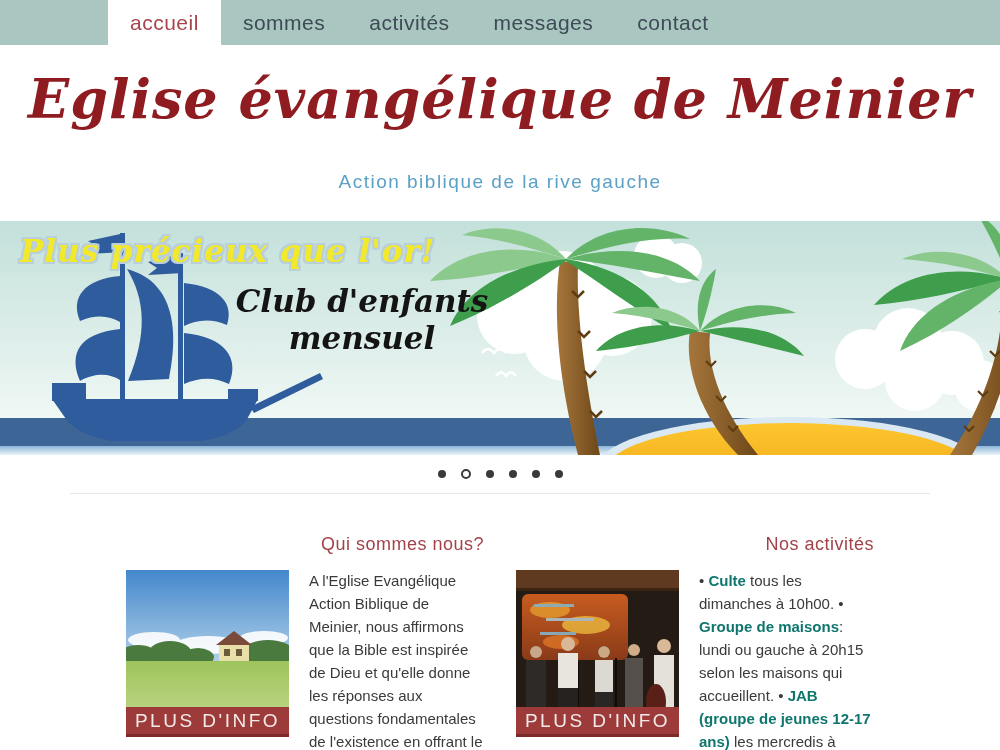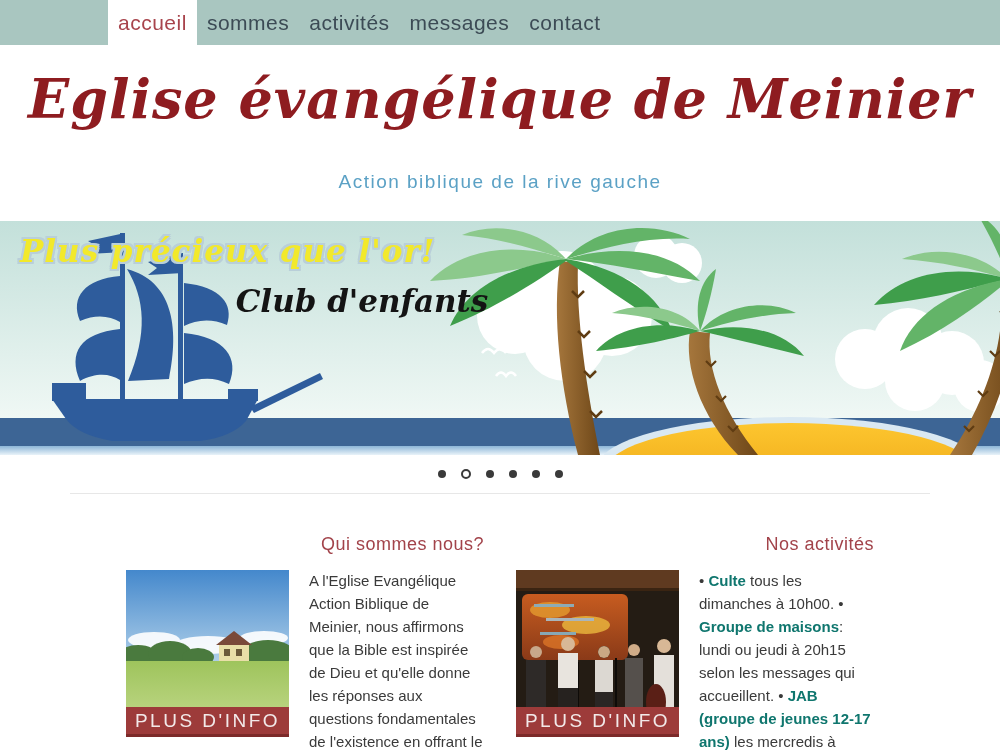--- a/index.html
+++ b/index.html
@@ -3,21 +3,21 @@
 <meta charset="utf-8">
 <style>
   * { margin:0; padding:0; box-sizing:border-box; }
   html,body { width:1000px; height:750px; overflow:hidden; background:#fff;
     font-family:"Liberation Sans", sans-serif; }
   .page { width:1000px; height:750px; position:relative; background:#fff; }
 
   
   .nav { height:45px; background:#a9c6c0; padding-left:108px; display:flex; align-items:flex-start; }
   .nav-item { font-size:21px; font-weight:300; letter-spacing:.5px; color:#3c4b55;
-    line-height:45px; padding:0 10px; cursor:pointer; }
+    line-height:45px; padding:0 22px; cursor:pointer; }
   .nav-item.active { background:#fff; color:#a8444c; height:52px; }
 
   
   .header { height:176px; text-align:center; }
   .site-title { font-family:"DejaVu Serif", serif; font-style:italic; font-weight:bold;
     font-size:54px; color:#8e1c20; padding-top:22px; letter-spacing:1px; }
   .site-subtitle { font-size:19px; font-weight:300; color:#5ba1c5; letter-spacing:1.5px; margin-top:40px; }
 
   
   .hero { position:relative; width:1000px; height:234px; overflow:hidden; }
@@ -160,20 +160,21 @@
       </g>
 
       <g stroke="#ffffff" stroke-width="2.5" fill="none">
         <path d="M482,132 q6,-8 12,0 q6,-8 12,0"></path>
         <path d="M496,155 q5,-7 10,0 q5,-7 10,0"></path>
       </g>
     </svg>
     <div class="hero-tagline">Plus précieux que l'or!</div>
     <div class="hero-title">
       <div>Club d'enfants</div>
+      <div>mensuel</div>
     </div>
   </div>
 
   <div class="dots">
       <span class="dot"></span>
       <span class="dot dot-active"></span>
       <span class="dot"></span>
       <span class="dot"></span>
       <span class="dot"></span>
       <span class="dot"></span>
@@ -260,17 +261,17 @@
             <circle cx="118" cy="80" r="6" fill="#d0ac88"></circle>
             <path d="M109,88 h18 v50 h-18 z" fill="#55504c"></path>
             <circle cx="148" cy="76" r="7" fill="#d8b896"></circle>
             <path d="M138,85 h20 v52 h-20 z" fill="#e4e0da"></path>
           </g>
           <rect x="0" y="150" width="163" height="17" fill="#1a130e"></rect>
           <ellipse cx="140" cy="132" rx="10" ry="18" fill="#5a1f16"></ellipse>
         </svg>
         <div class="plus-info">PLUS D'INFO</div>
       </div>
-      <div class="col-text"><span>• </span><b>Culte</b><span> tous les dimanches à 10h00. • </span><b>Groupe de maisons</b><span>: lundi ou jeudi à 20h15 selon les messages qui accueillent. • </span><b>JAB (groupe de jeunes 12-17 ans)</b><span> les mercredis à 18h30 à l'église, mais pas durant les vacances.</span></div>
+      <div class="col-text"><span>• </span><b>Culte</b><span> tous les dimanches à 10h00. • </span><b>Groupe de maisons</b><span>: lundi ou gauche à 20h15 selon les maisons qui accueillent. • </span><b>JAB (groupe de jeunes 12-17 ans)</b><span> les mercredis à 18h30 à l'église, mais pas durant les vacances.</span></div>
     </div>
 
   </div>
 </div>
 
 </body></html>

